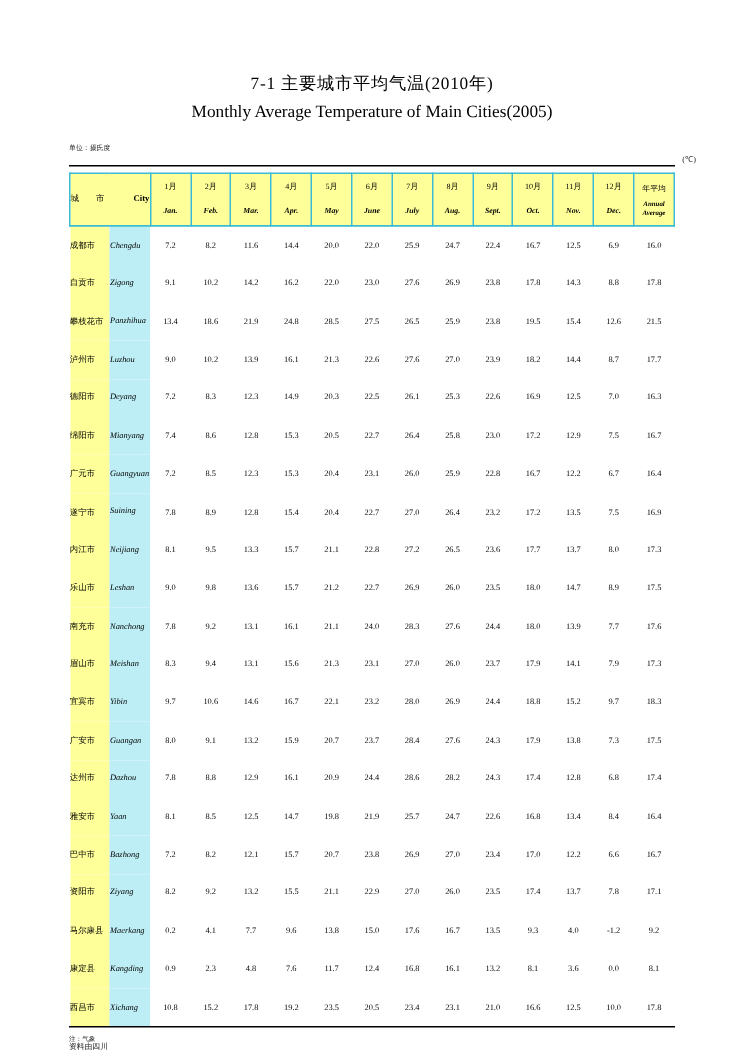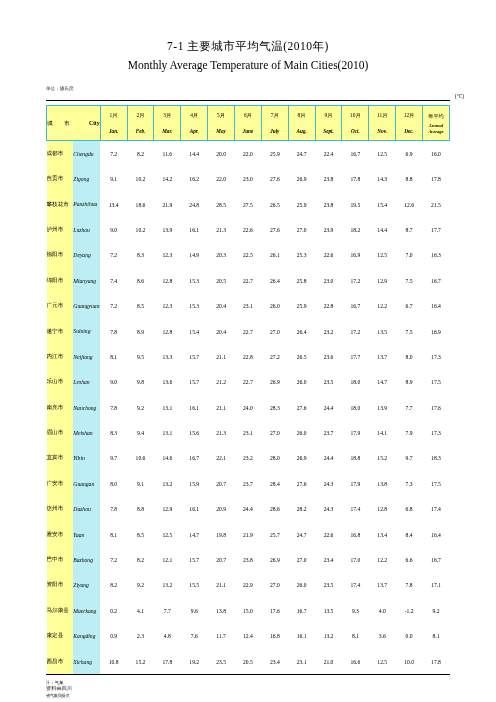--- a/index.html
+++ b/index.html
@@ -12,20 +12,21 @@
   }
   .page{
     position:relative;
     width:496px;height:702px;
     box-sizing:border-box;
     padding:0;
   }
   .title-block{
     text-align:center;
     padding-top:38px;
+    margin-top:10px;
   }
   .title-cn{
     font-size:11.5px;
     letter-spacing:0.5px;
     line-height:16px;
     white-space:nowrap;
   }
   .title-en{
     font-size:11.5px;
     line-height:17px;
@@ -163,21 +164,21 @@
     letter-spacing:-0.3px;
   }
 </style>
 </head>
 <body>
 
 <div class="page">
 
   <div class="title-block">
     <div class="title-cn">7-1  主要城市平均气温(2010年)</div>
-    <div class="title-en">Monthly Average Temperature of Main Cities(2010)</div>
+    <div class="title-en">Monthly Average Temperature of Main Cities(2005)</div>
   </div>
 
   <div class="unit-row">
     <div class="unit-left">单位：摄氏度</div>
     <div class="unit-right">(℃)</div>
   </div>
 
   <div class="rule-top"></div>
 
   <table class="temp">

